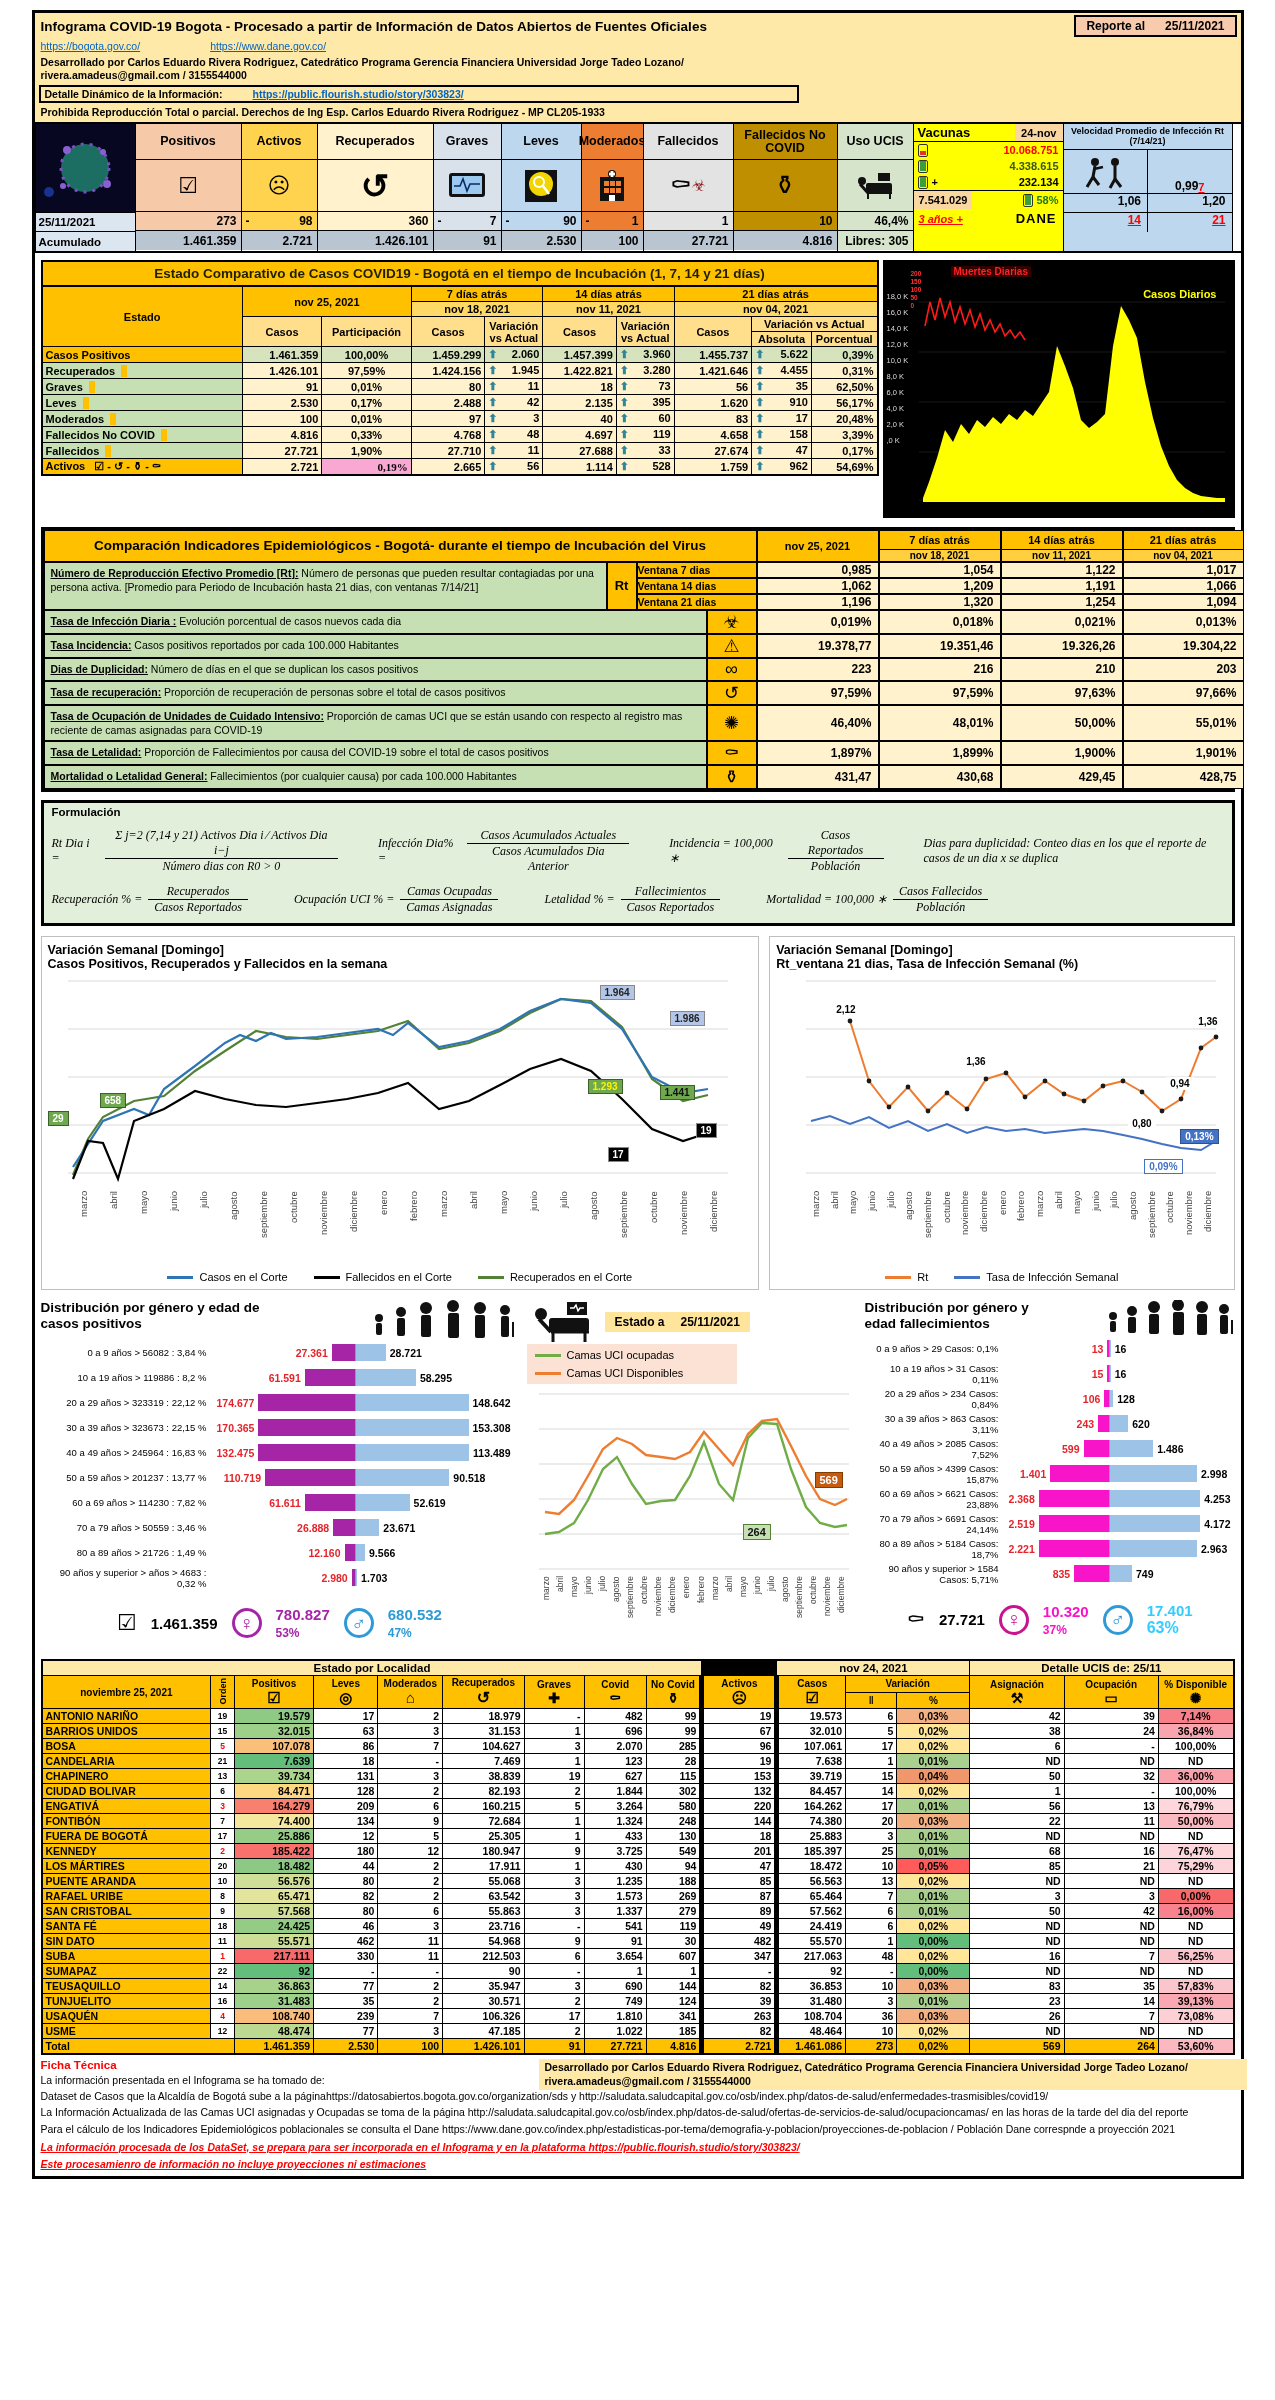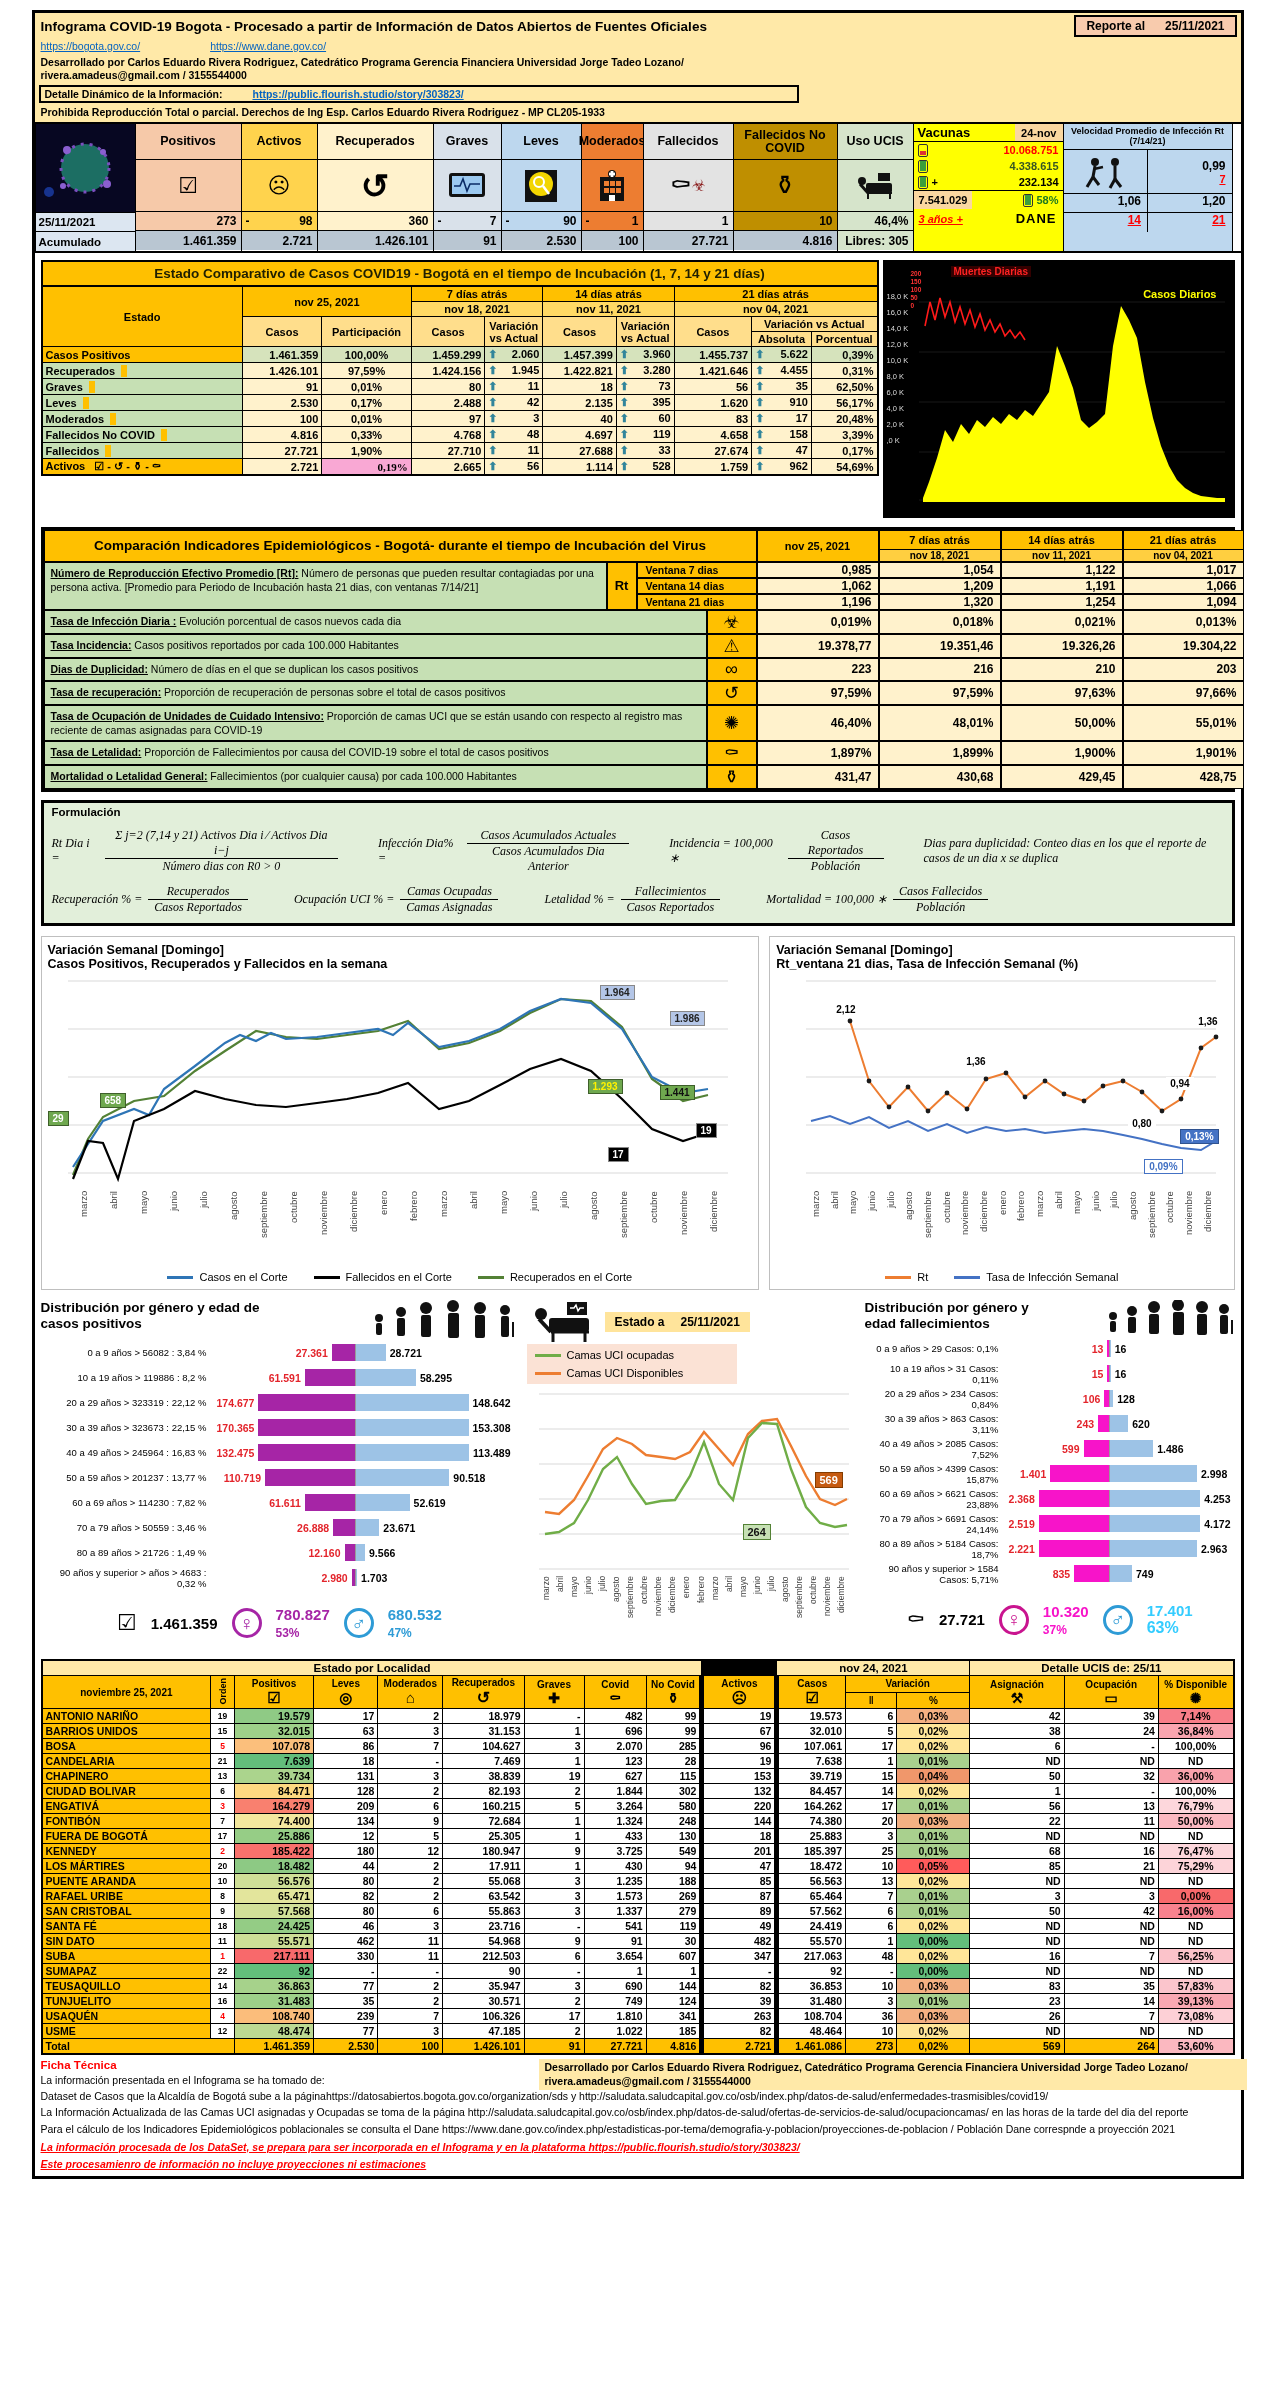--- a/index.html
+++ b/index.html
@@ -38,21 +38,21 @@
 .vbot{display:flex;height:19px;border-top:1px solid #000}
 .vbot .vn{background:#FAD7A0;font-weight:bold;display:flex;align-items:center;padding:0 5px;font-size:11px}
 .vbot .vp{display:flex;align-items:center;gap:3px;margin-left:auto;padding:0 4px;font-weight:bold;color:#1F7A1F}
 .vfoot{display:flex;height:19px;align-items:center}
 .vfoot .n3{color:#FF0000;font-weight:bold;font-style:italic;text-decoration:underline;padding:0 5px}
 .vfoot .dane{font-weight:bold;letter-spacing:1px;margin-left:auto;padding:0 6px;font-size:13px}
 
 .vel{background:#BDD7EE}
 .velt{font-size:9px;font-weight:bold;text-align:center;border-bottom:1px solid #000;height:26px;display:flex;align-items:center;justify-content:center;line-height:1.1;padding:0 2px}
 .velg{display:flex;height:44px;border-bottom:1px solid #000}
-.velg>div{flex:1;display:flex;flex-direction:column;align-items:flex-end;justify-content:center;padding:0 6px}
+.velg>div{flex:1;display:flex;align-items:flex-end;justify-content:center;padding:0 6px}
 .velg .ic{align-items:center;justify-content:center;border-right:1px solid #000}
 .velr{display:flex;height:19px;border-bottom:1px solid #000}
 .velr>div{flex:1;text-align:right;padding:0 6px;font-weight:bold;font-size:12px}
 .red{color:#FF0000}
 .redu{color:#FF0000;text-decoration:underline;font-weight:bold}
 
 .sect{margin:7px 6px 0 6px}
 table{border-collapse:collapse}
 td,th{border:1px solid #000;font-size:11px;padding:1px 3px}
 .num{text-align:right;font-weight:bold}
@@ -78,21 +78,21 @@
 .indhead{display:grid;grid-template-columns:713px 122px 122px 122px 121px}
 .indhead>div{border:1px solid #000;background:#FFC000;font-weight:bold;text-align:center}
 .indtitle{font-size:13.5px;padding:6px 10px;line-height:1.3}
 .d2{display:flex;flex-direction:column}
 .d2 .a{flex:1;display:flex;align-items:center;justify-content:center;font-size:11px}
 .d2 .b{border-top:1px solid #000;background:#FFCF40;font-size:10px}
 .rtblock{display:grid;grid-template-columns:563px 30px 120px 122px 122px 122px 121px}
 .rtblock>div{border:1px solid #000}
 .rtdesc{grid-row:1/4;background:#C6E0B4;padding:3px 6px;font-size:10.5px;line-height:1.35}
 .rtcell{grid-row:1/4;background:#FFC000;display:flex;align-items:center;justify-content:center;font-weight:bold;font-size:13px}
-.vent{background:#FFC000;font-weight:bold;display:flex;align-items:center;padding:0 8px;font-size:10.5px}
+.vent{background:#FFC000;font-weight:bold;display:flex;align-items:center;padding:0 0;font-size:10.5px}
 .ival{background:#FFF2CC;display:flex;align-items:center;justify-content:flex-end;padding:0 6px;font-weight:bold;font-size:12px}
 .irow{display:grid;grid-template-columns:663px 50px 122px 122px 122px 121px}
 .irow>div{border:1px solid #000}
 .idesc{background:#C6E0B4;padding:3px 6px;font-size:10.5px;line-height:1.35}
 .iico{background:#FFC000;display:flex;align-items:center;justify-content:center;font-size:18px}
 .bu{font-weight:bold;text-decoration:underline}
 
 .form{border:3px solid #000;background:#E2EFDA;margin:8px 6px 0 6px;padding:3px 8px 8px 8px}
 .formt{font-weight:bold;font-size:11.5px}
 .frow{display:flex;gap:40px;align-items:center;margin-top:10px;font-family:"Liberation Serif",serif;font-style:italic;font-size:12px}

